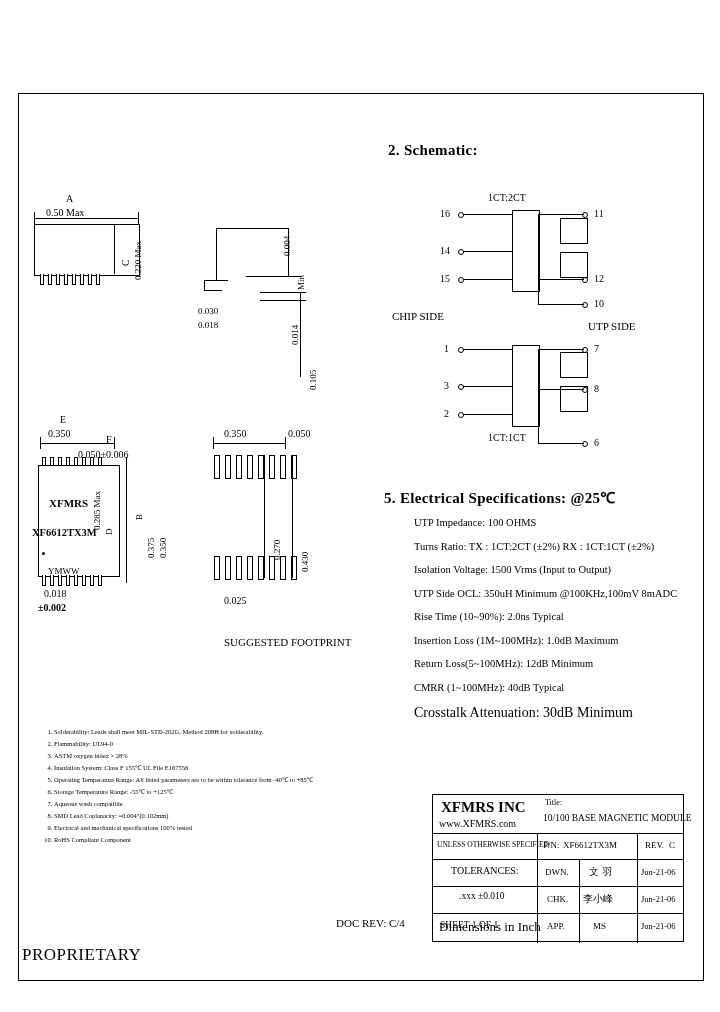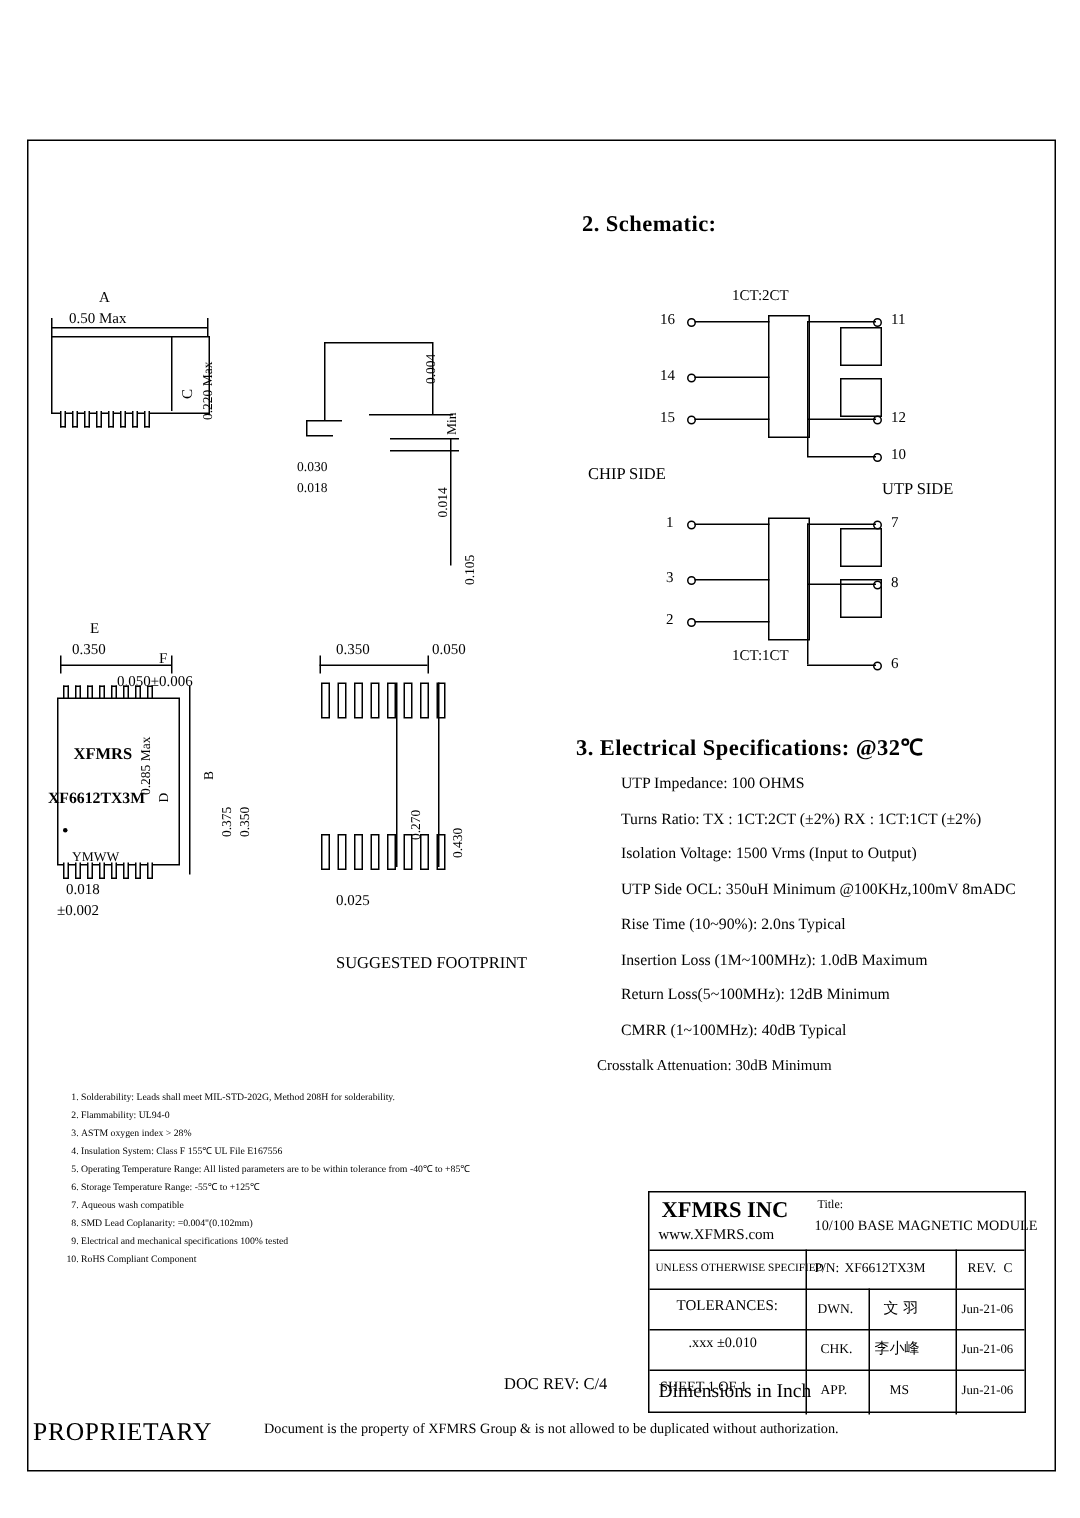--- a/index.html
+++ b/index.html
@@ -40,21 +40,21 @@
   .propbig{position:absolute;left:22px;top:945px;font-size:17px;letter-spacing:.5px;}
   .proptxt{position:absolute;left:176px;top:946px;font-size:9.5px;line-height:14px;width:520px;}
 </style>
 </head>
 <body>
 
 <div class="page">
   <div class="frame"></div>
 
   <div class="sec" style="left:388px;top:142px;">2. Schematic:</div>
-  <div class="sec" style="left:384px;top:487px;">3. Electrical   Specifications: @32℃</div>
+  <div class="sec" style="left:384px;top:487px;">5. Electrical   Specifications: @25℃</div>
 
   <div class="t" style="left:66px;top:193px;">A</div>
   <div class="t" style="left:46px;top:207px;">0.50 Max</div>
 
   <div class="hl" style="left:34px;top:218px;width:104px;"></div>
   <div class="vl" style="left:34px;top:212px;height:12px;"></div>
   <div class="vl" style="left:138px;top:212px;height:12px;"></div>
 
   <div class="box" style="left:34px;top:224px;width:104px;height:50px;"></div>
 
@@ -127,21 +127,21 @@
   </div>
 
   <div class="t9 vert" style="left:104px;top:535px;transform:rotate(-90deg);">D</div>
   <div class="t9 vert" style="left:92px;top:530px;transform:rotate(-90deg);">0.285 Max</div>
   <div class="t9 vert" style="left:134px;top:520px;transform:rotate(-90deg);">B</div>
   <div class="t9 vert" style="left:146px;top:558px;transform:rotate(-90deg);">0.375</div>
   <div class="t9 vert" style="left:158px;top:558px;transform:rotate(-90deg);">0.350</div>
   <div class="vl" style="left:126px;top:457px;height:126px;"></div>
 
   <div class="t" style="left:44px;top:588px;">0.018</div>
-  <div class="t" style="left:38px;top:602px;">±0.002</div>
+  <div class="t" style="left:38px;top:602px;font-weight:bold;">±0.002</div>
 
   <div class="t" style="left:224px;top:428px;">0.350</div>
   <div class="hl" style="left:213px;top:443px;width:72px;"></div>
   <div class="vl" style="left:213px;top:437px;height:12px;"></div>
   <div class="vl" style="left:285px;top:437px;height:12px;"></div>
   <div class="t" style="left:288px;top:428px;">0.050</div>
 
   <div class="pinrow" style="left:214px;top:455px;">
     <i style="width:4px;height:22px;border:1px solid #000;margin-right:5px;"></i>
       <i style="width:4px;height:22px;border:1px solid #000;margin-right:5px;"></i>
@@ -226,21 +226,21 @@
 
   <div id="elec-list">
       <div class="t" style="left: 414px; top: 517px; font-size: 10.5px;">UTP Impedance: 100 OHMS</div>
       <div class="t" style="left: 414px; top: 540.5px; font-size: 10.5px;">Turns Ratio: TX : 1CT:2CT (±2%)      RX : 1CT:1CT (±2%)</div>
       <div class="t" style="left: 414px; top: 564px; font-size: 10.5px;">Isolation Voltage: 1500 Vrms (Input to Output)</div>
       <div class="t" style="left: 414px; top: 587.5px; font-size: 10.5px;">UTP Side OCL: 350uH Minimum @100KHz,100mV 8mADC</div>
       <div class="t" style="left: 414px; top: 611px; font-size: 10.5px;">Rise Time (10~90%):   2.0ns Typical</div>
       <div class="t" style="left: 414px; top: 634.5px; font-size: 10.5px;">Insertion Loss (1M~100MHz): 1.0dB Maximum</div>
       <div class="t" style="left: 414px; top: 658px; font-size: 10.5px;">Return Loss(5~100MHz): 12dB Minimum</div>
       <div class="t" style="left: 414px; top: 681.5px; font-size: 10.5px;">CMRR (1~100MHz): 40dB Typical</div>
-      <div class="t" style="left: 398px; top: 705px; font-size: 10px; font-family: Liberation Serif, serif;">Crosstalk Attenuation: 30dB Minimum</div>
+      <div class="t" style="left: 414px; top: 705px; font-size: 14px; font-family: Liberation Serif, serif;">Crosstalk Attenuation: 30dB Minimum</div>
     </div>
 
   <div class="notes">
     <ol id="notes-list">
         <li>Solderability: Leads shall meet MIL-STD-202G, Method 208H for solderability.</li>
         <li>Flammability: UL94-0</li>
         <li>ASTM oxygen index &gt; 28%</li>
         <li>Insulation System: Class F 155℃ UL File E167556</li>
         <li>Operating Temperature Range: All listed parameters are to be within tolerance from -40℃ to +85℃</li>
         <li>Storage Temperature Range: -55℃ to +125℃</li>
@@ -288,14 +288,13 @@
     <div class="tbl" style="left:208px;top:99px;font-size:8.5px;">Jun-21-06</div>
 
     <div class="tbl" style="left:6px;top:128px;font-size:0px;"></div>
     <div class="tbl" style="left:114px;top:126px;font-size:9px;">APP.</div>
     <div class="tbl" style="left:160px;top:126px;font-size:9px;">MS</div>
     <div class="tbl" style="left:208px;top:126px;font-size:8.5px;">Jun-21-06</div>
   </div>
   <div class="t" style="left:440px;top:920px;font-size:9.5px;">SHEET 1 OF 1</div>
 
   <div class="propbig">PROPRIETARY</div>
-  <div class="proptxt">Document is the property of XFMRS Group &amp; is not allowed to be duplicated without authorization.</div>
 </div>
 
 </body></html>

